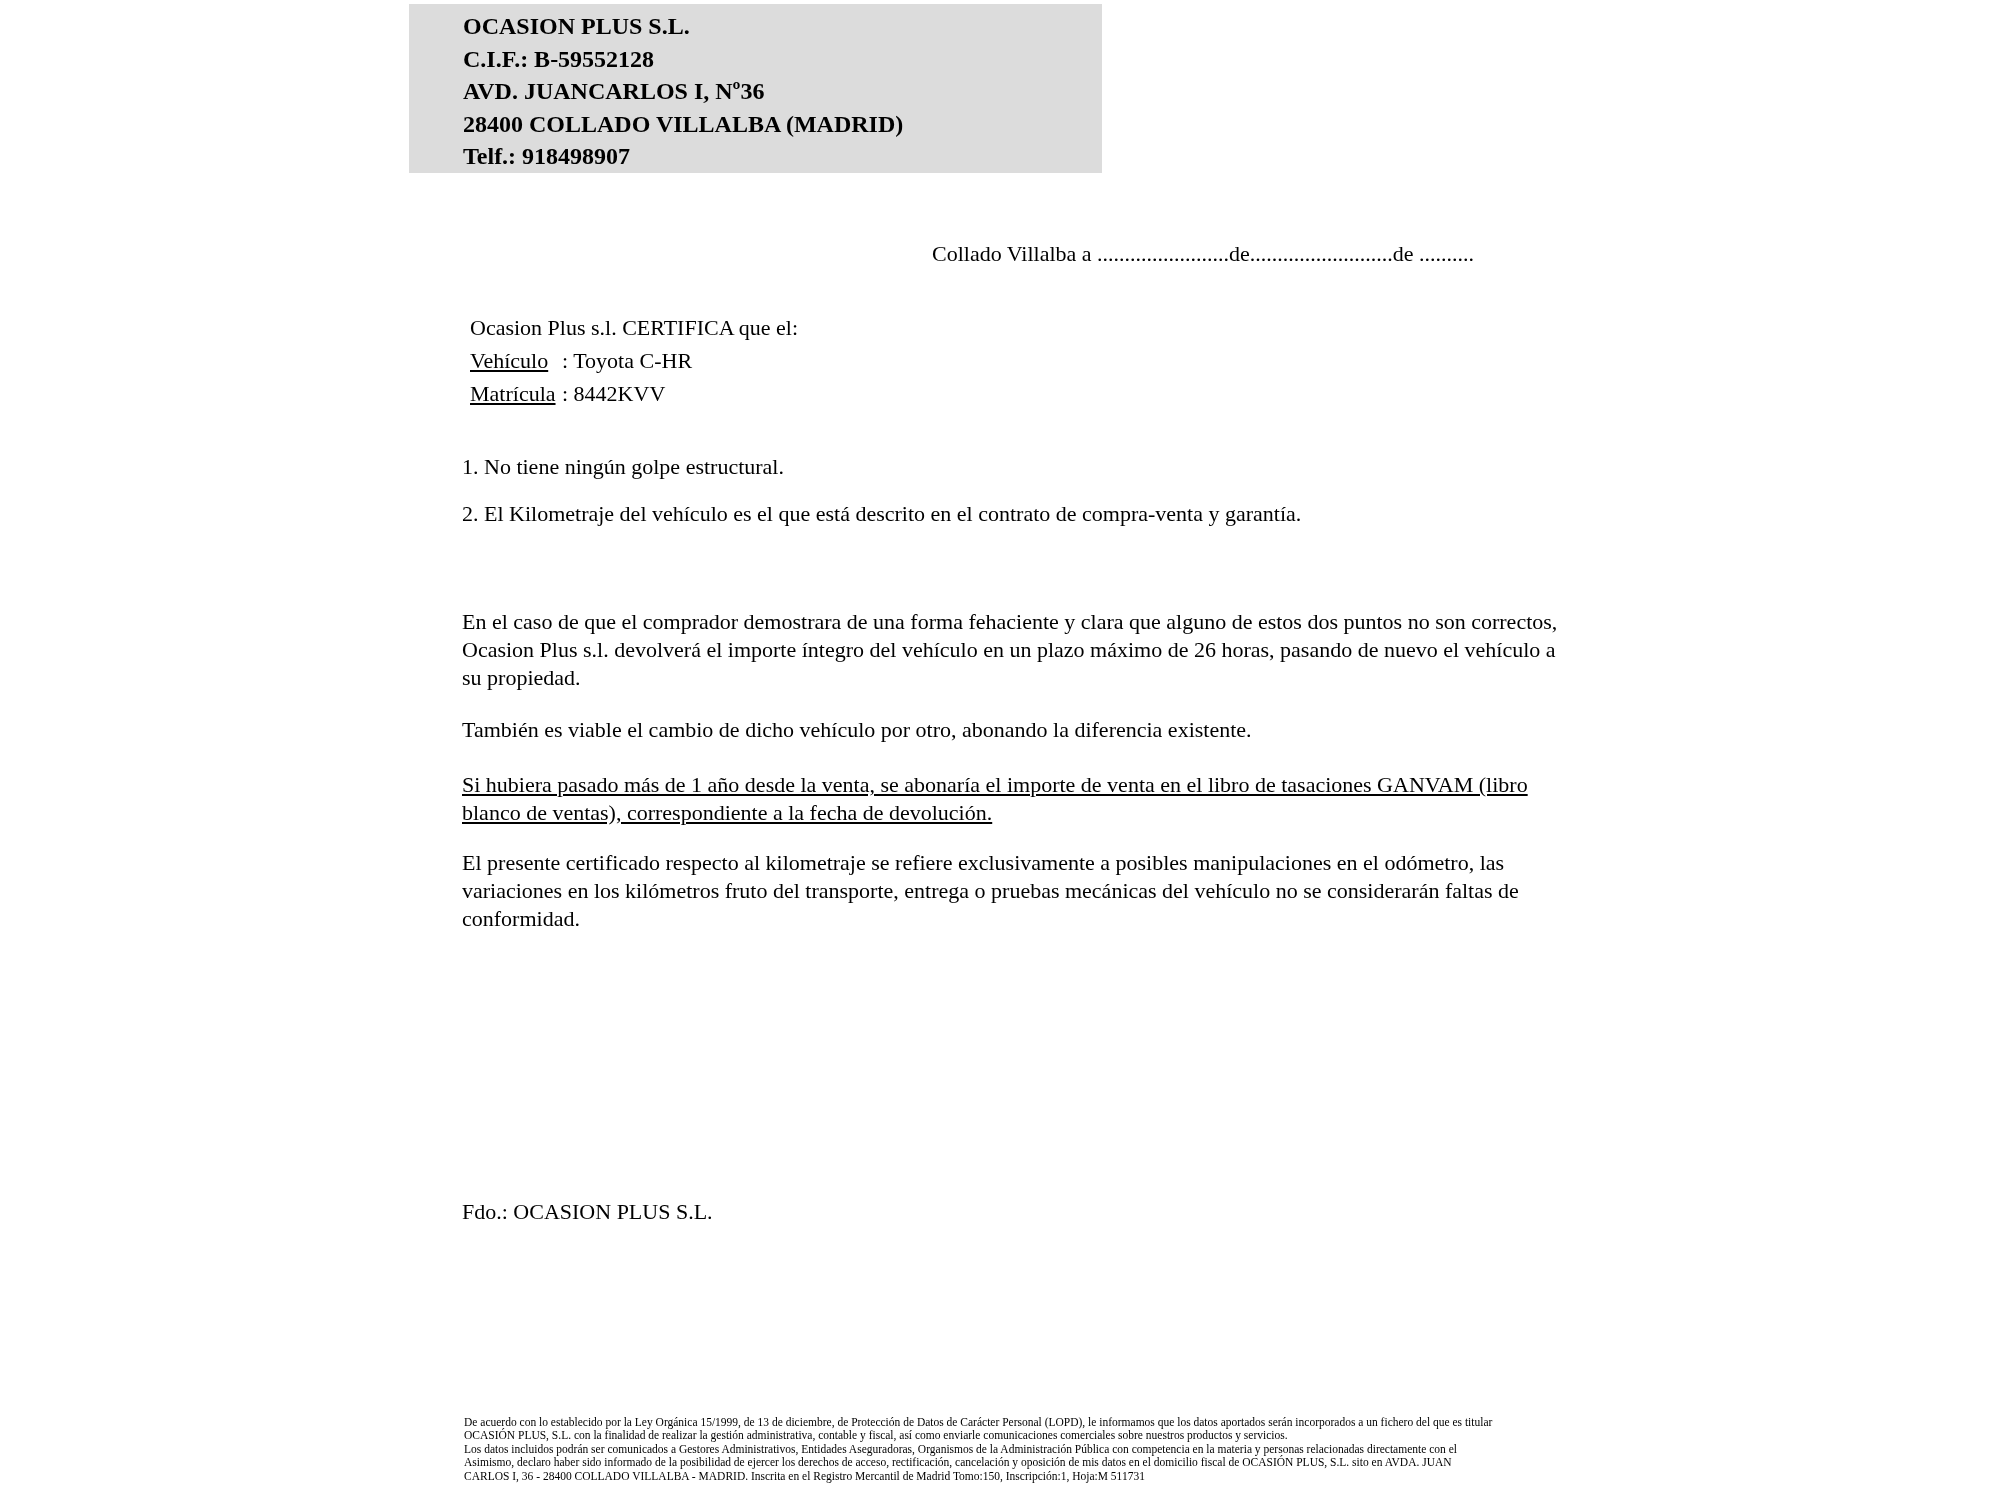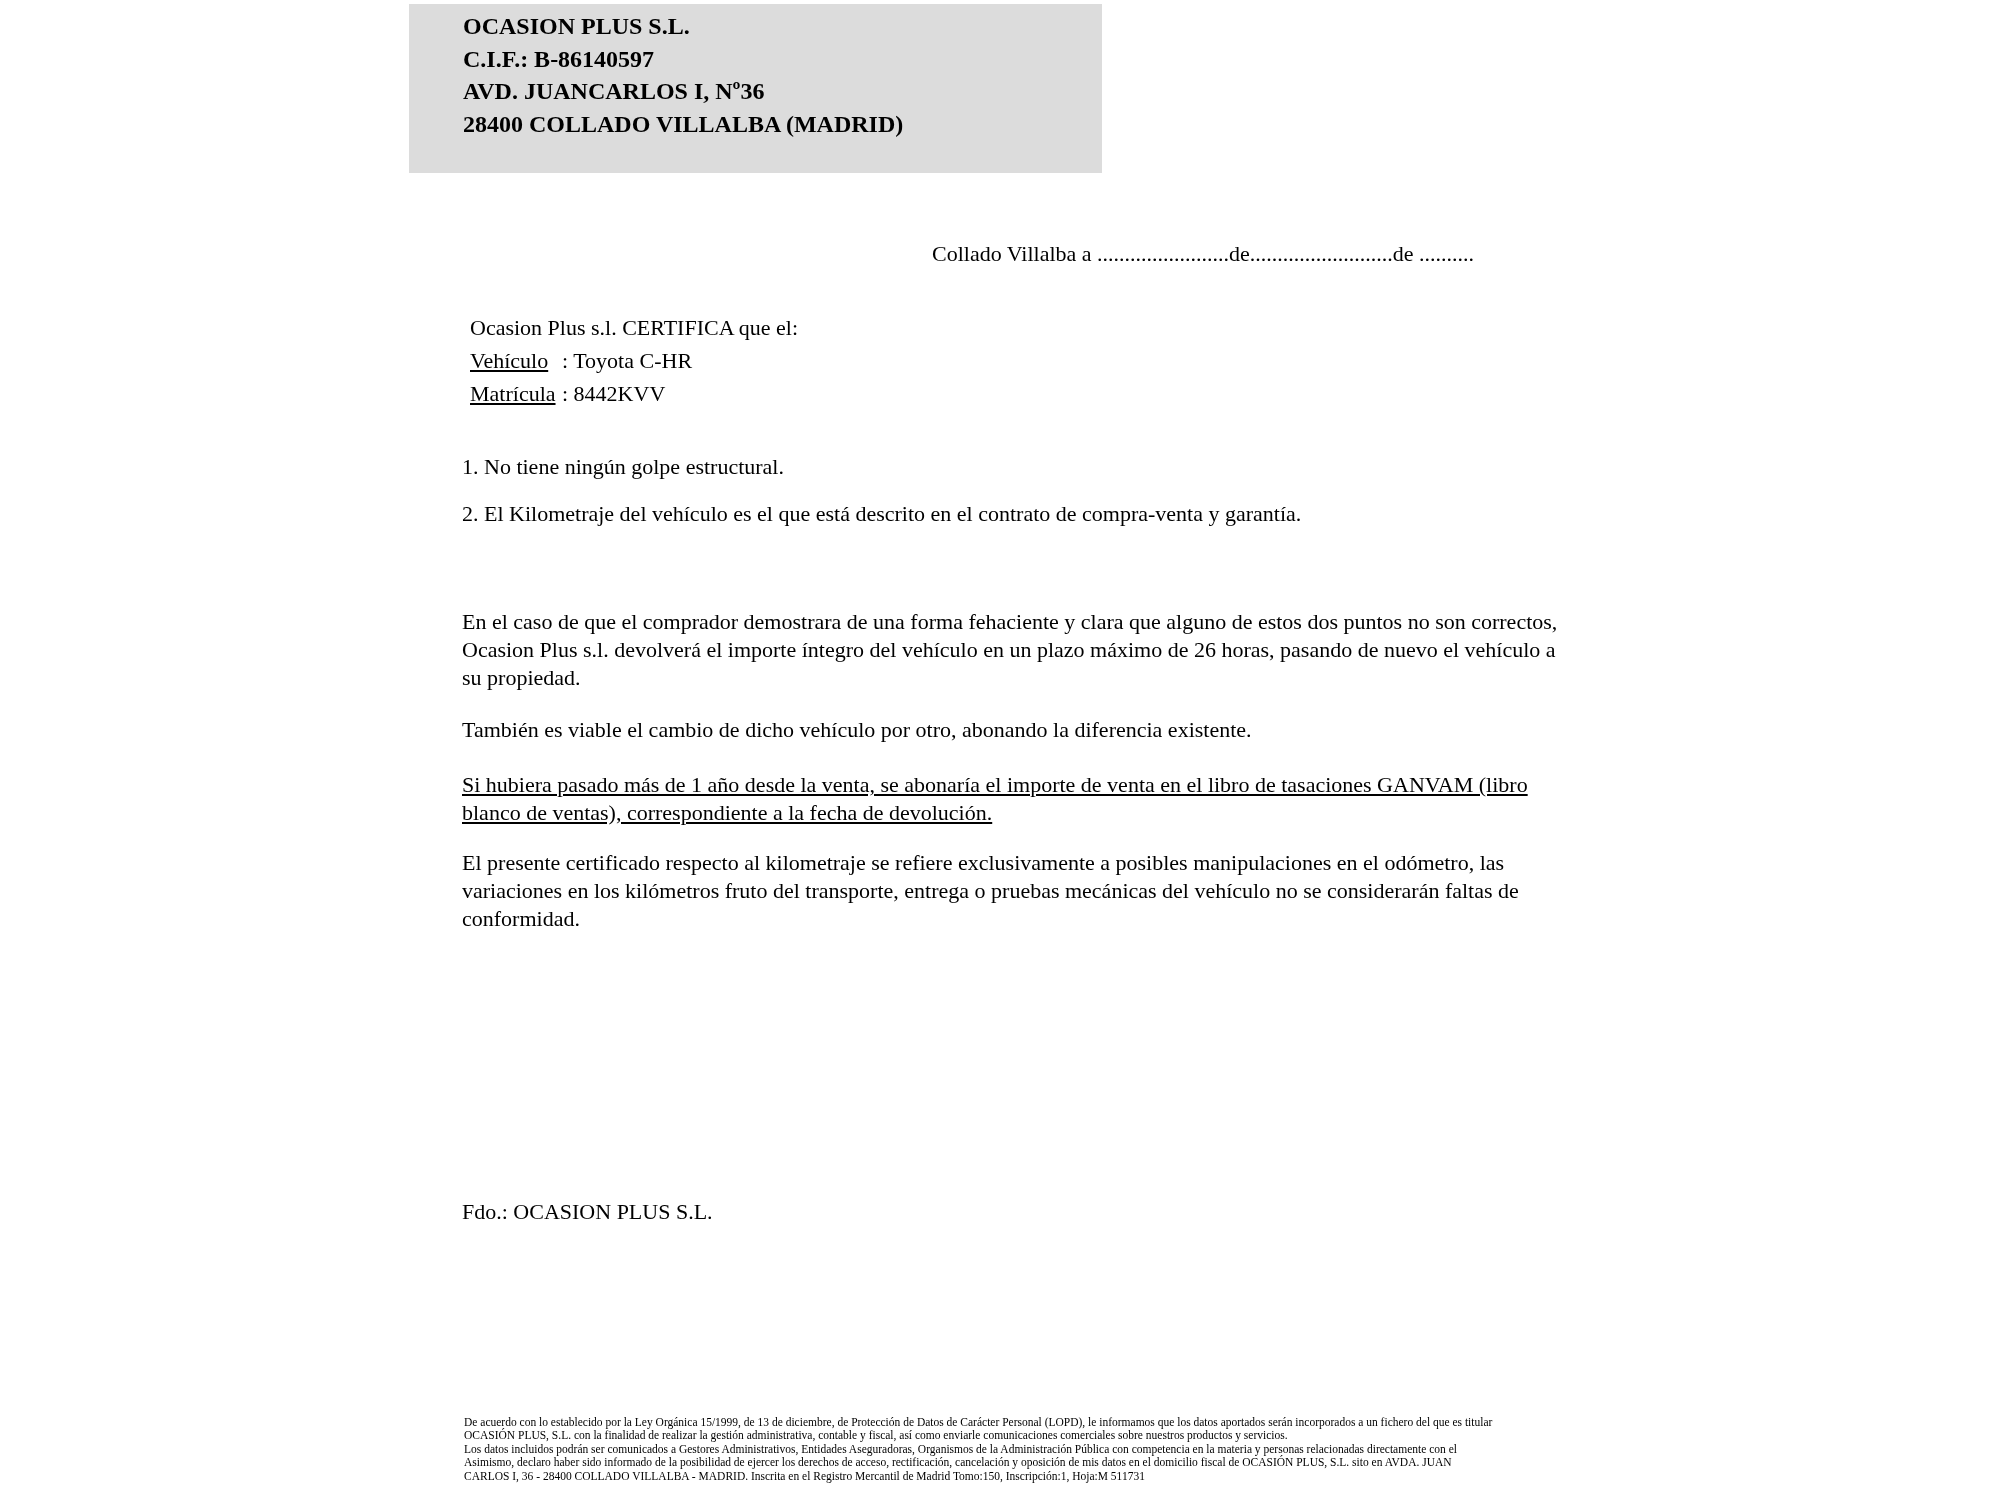--- a/index.html
+++ b/index.html
@@ -49,23 +49,24 @@
   }
   .legal div{white-space:nowrap;}
 </style>
 </head>
 <body>
 
 <div id="page">
 
   <div class="letterhead">
     <div>OCASION PLUS S.L.</div>
-    <div>C.I.F.: B-86140597</div>
+    <div>C.I.F.: B-59552128</div>
     <div>AVD. JUANCARLOS I, Nº36</div>
     <div>28400 COLLADO VILLALBA (MADRID)</div>
+    <div>Telf.: 918498907</div>
   </div>
 
   <div class="dateline">Collado Villalba a ........................de..........................de ..........</div>
 
   <div class="certblock">
     <div>Ocasion Plus s.l. CERTIFICA que el:</div>
     <div>
       <span class="field-label">Vehículo</span><span>: Toyota C-HR</span>
     </div>
     <div>

